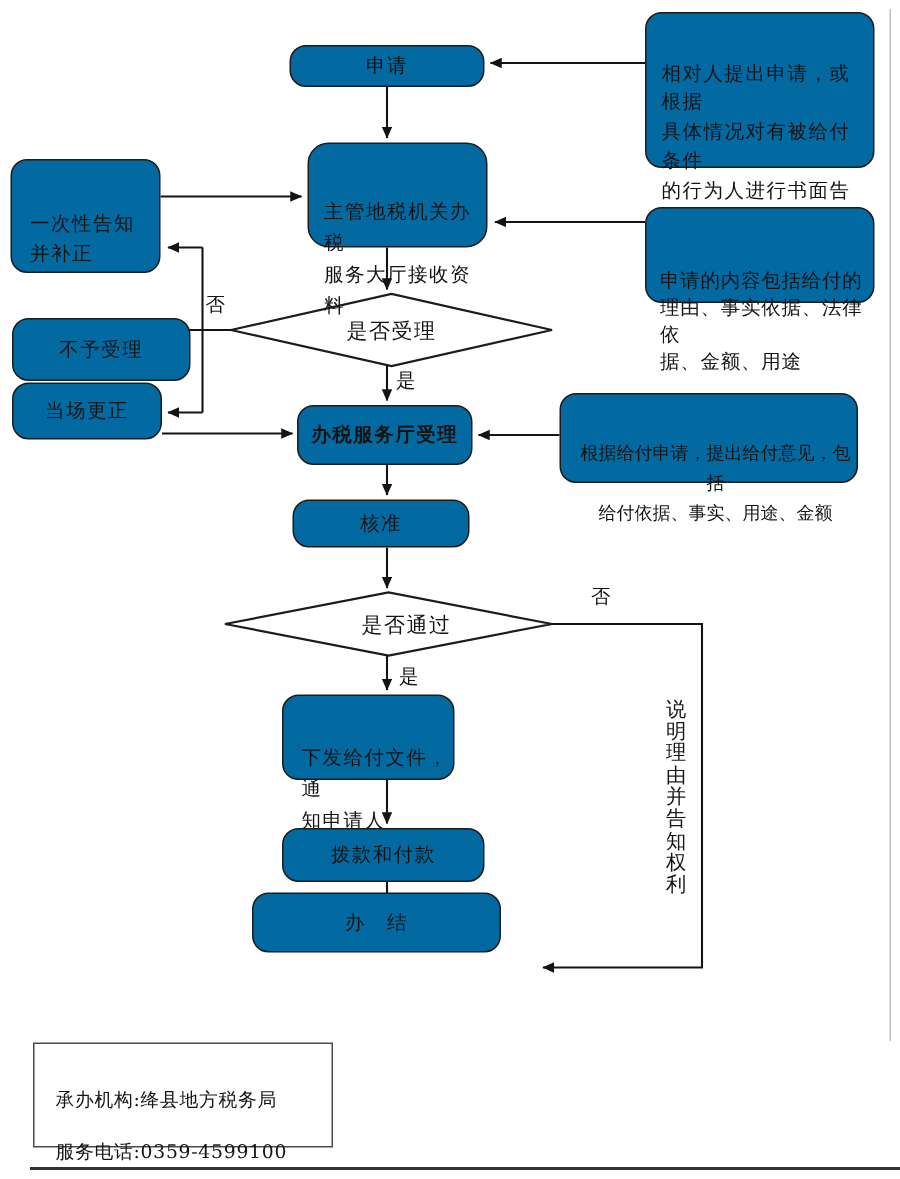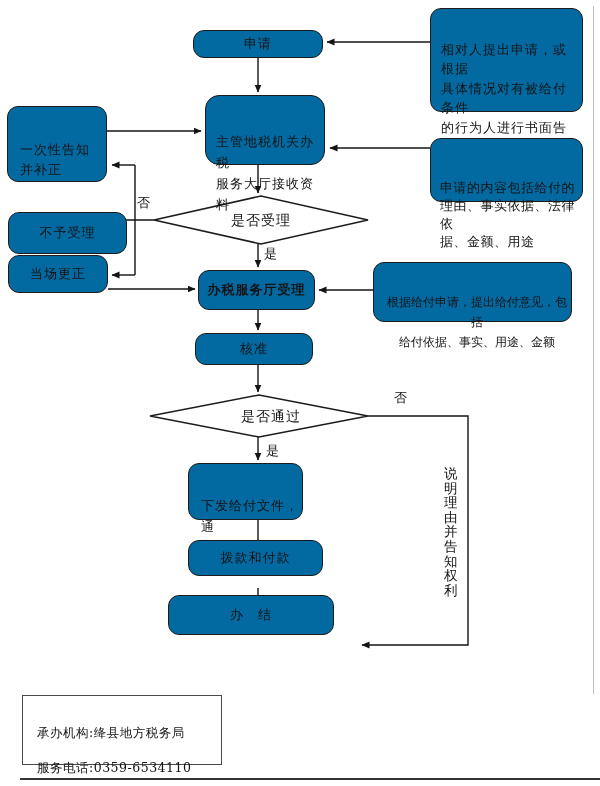--- a/index.html
+++ b/index.html
@@ -118,36 +118,36 @@
     <span>核准</span>
   </div>
 
   <div class="diamond-text" style="left:216px;top:408px;">是否通过</div>
 
   <div class="node leftpad" style="left:188px;top:463px;width:115px;height:57px;padding:10px 0 0 12px;line-height:21px;">
     <span>下发给付文件，通
 知申请人</span>
   </div>
 
-  <div class="node center" style="left:188px;top:540px;width:135px;height:36px;">
+  <div class="node center" style="left:188px;top:552px;width:135px;height:36px;">
     <span>拨款和付款</span>
   </div>
 
   <div class="node center" style="left:168px;top:595px;width:166px;height:40px;">
     <span>办　结</span>
   </div>
 
   <div class="lbl" style="left:137px;top:194px;">否</div>
   <div class="lbl" style="left:264px;top:245px;">是</div>
   <div class="lbl" style="left:394px;top:389px;">否</div>
   <div class="lbl" style="left:266px;top:442px;">是</div>
   <div class="vtext" style="left:444px;top:466px;">说明理由并告知权利</div>
 
   <div class="contact" style="left:22px;top:695px;width:200px;height:70px;">
     <div>承办机构:绛县地方税务局</div>
-    <div>服务电话:0359-6534110</div>
+    <div>服务电话:0359-4599100</div>
     
   </div>
 
   <div class="scan-vline" style="left:593px;top:6px;width:1.3px;height:688px;"></div>
   <div class="scan-bline" style="left:20px;top:778px;width:580px;height:2.4px;"></div>
 
 </div>
 
 </body></html>

